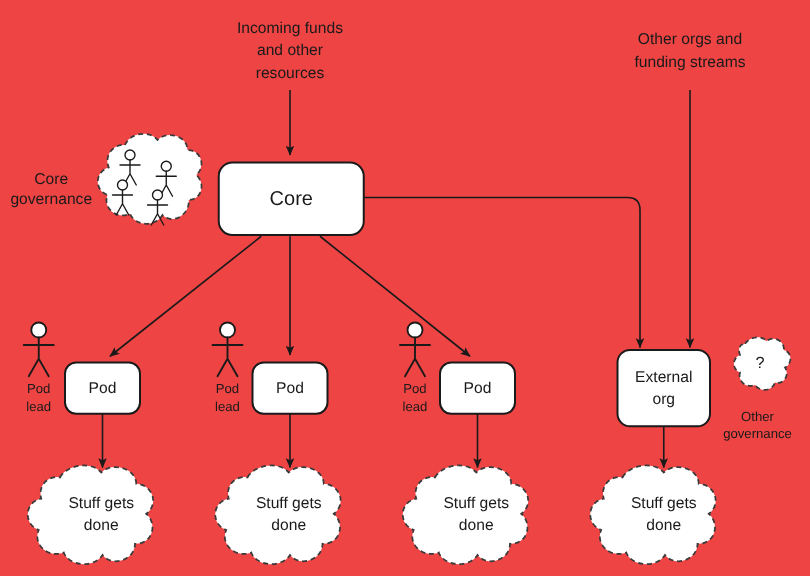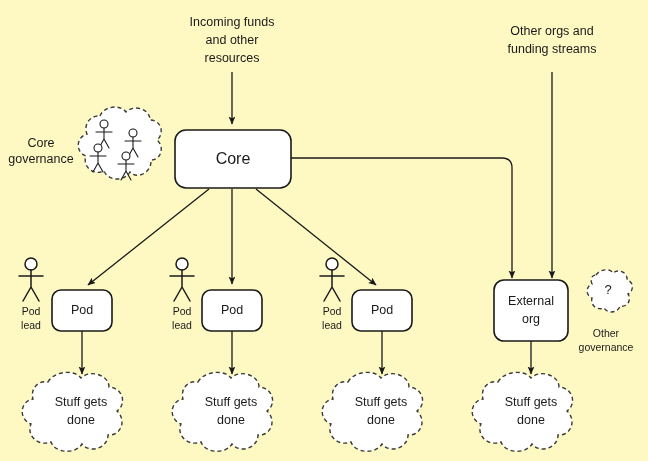--- a/index.html
+++ b/index.html
@@ -5,21 +5,21 @@
 <style>
   html, body {
     margin: 0;
     padding: 0;
     background: #ffffff;
   }
   #canvas {
     position: relative;
     width: 648px;
     height: 461px;
-    background: #fef9c3;
+    background: #ef4444;
     font-family: "Liberation Sans", sans-serif;
     overflow: hidden;
   }
   #diagram-svg {
     position: absolute;
     left: 0;
     top: 0;
     width: 648px;
     height: 461px;
   }

